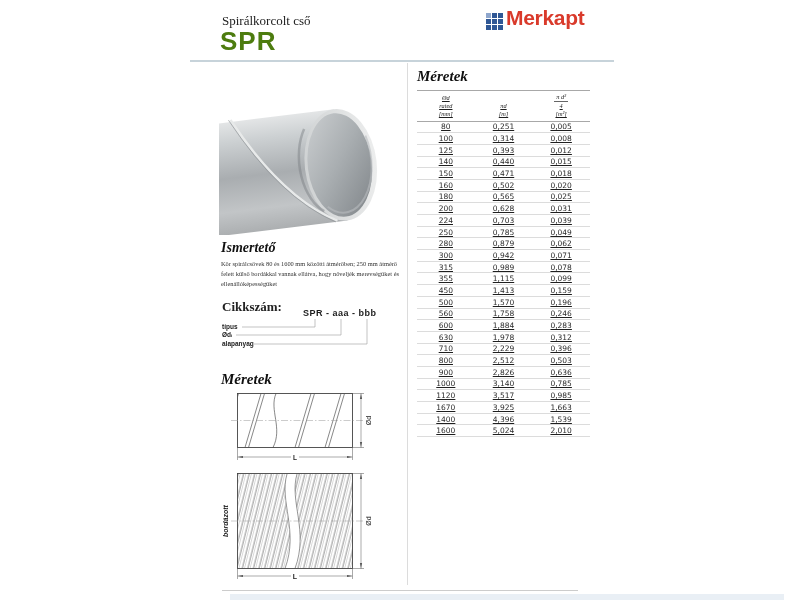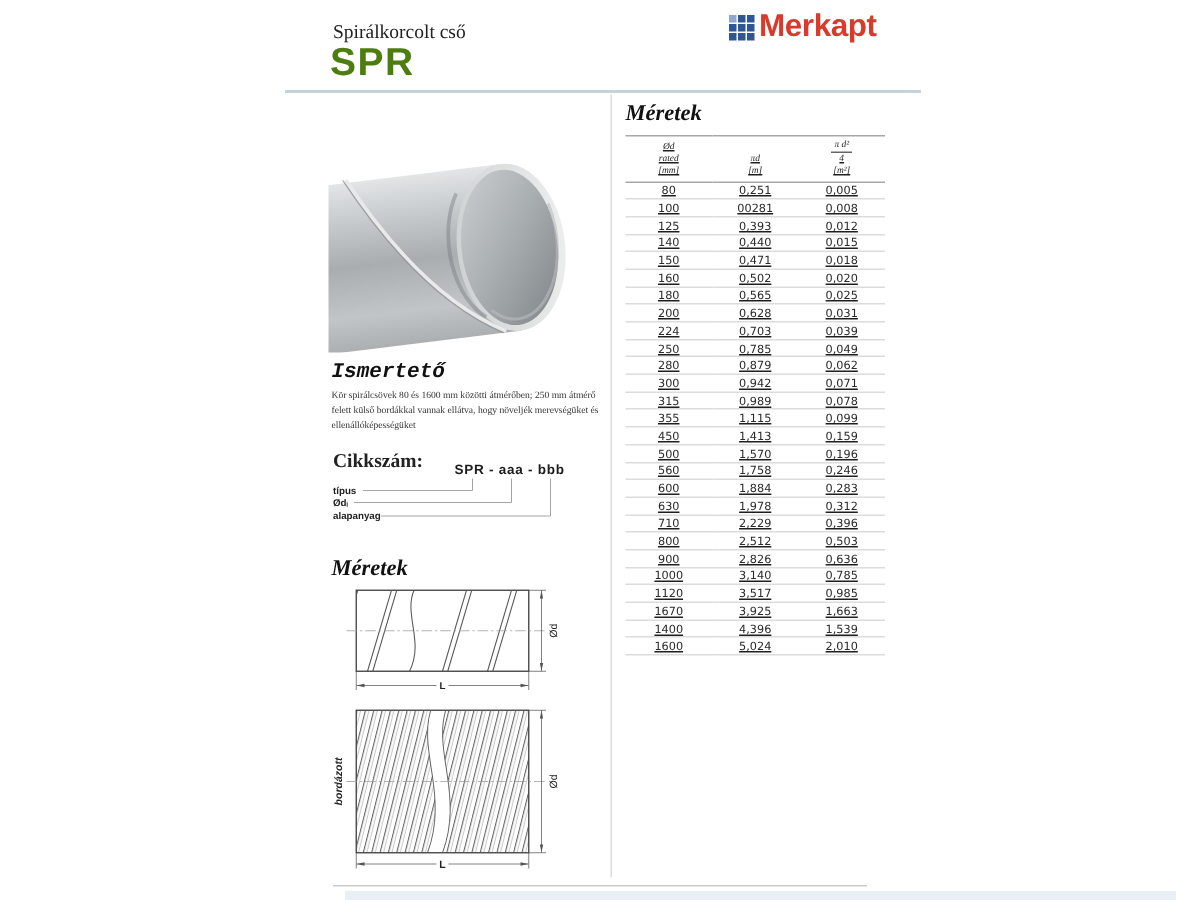--- a/index.html
+++ b/index.html
@@ -3,32 +3,32 @@
 <meta charset="utf-8">
 <style>
   html,body{margin:0;padding:0;background:#ffffff;}
   #canvas{position:relative;width:784px;height:600px;background:#ffffff;overflow:hidden;
           font-family:"Liberation Sans",sans-serif;color:#1f1f1f;}
   .abs{position:absolute;}
 
   
   .subtitle{left:222px;top:13px;font-family:"Liberation Serif",serif;font-size:13px;color:#222;}
   .title{left:220px;top:26px;font-size:26px;font-weight:bold;letter-spacing:1px;color:#4d7c0f;}
-  .brand{left:486px;top:6px;display:flex;align-items:center;gap:3px;}
+  .brand{left:486px;top:6px;display:flex;align-items:flex-end;gap:3px;}
   .brand-grid{display:grid;grid-template-columns:repeat(3,5px);grid-auto-rows:5px;gap:1px;}
   .brand-grid i{background:#2f5795;display:block;}
   .brand-grid i.lt{background:#8fa7cd;}
   .brand-text{font-size:21px;font-weight:bold;color:#d93a2b;letter-spacing:-0.3px;}
   .hrule{left:190px;top:60px;width:424px;height:2px;background:#c7d3da;}
   .vdivider{left:407px;top:63px;width:1px;height:522px;background:#dcdcdc;}
 
   
   .photo{left:219px;top:103px;}
   .h-italic{font-family:"Liberation Serif",serif;font-style:italic;font-weight:bold;color:#111;}
-  .intro-h{left:221px;top:240px;font-size:14px;font-family:Liberation Mono, monospace;}
+  .intro-h{left:221px;top:240px;font-size:14px;}
   .intro-p{left:221px;top:259px;width:178px;font-family:"Liberation Serif",serif;
            font-size:6.4px;line-height:1.55;color:#333;}
   .order-label{left:222px;top:299px;font-family:"Liberation Serif",serif;font-size:13px;font-weight:bold;color:#222;}
   .order-svg{left:221px;top:306px;}
   .meretek-left-h{left:221px;top:371px;font-size:15px;}
   .drawing1{left:221px;top:390px;}
   .drawing2{left:221px;top:471px;}
 
   
   .meretek-right-h{left:417px;top:68px;font-size:15px;}
@@ -215,21 +215,21 @@
         </tr>
       </thead>
       <tbody>
           <tr>
             <td>80</td>
             <td>0,251</td>
             <td>0,005</td>
           </tr>
           <tr>
             <td>100</td>
-            <td>00281</td>
+            <td>0,314</td>
             <td>0,008</td>
           </tr>
           <tr>
             <td>125</td>
             <td>0,393</td>
             <td>0,012</td>
           </tr>
           <tr>
             <td>140</td>
             <td>0,440</td>

